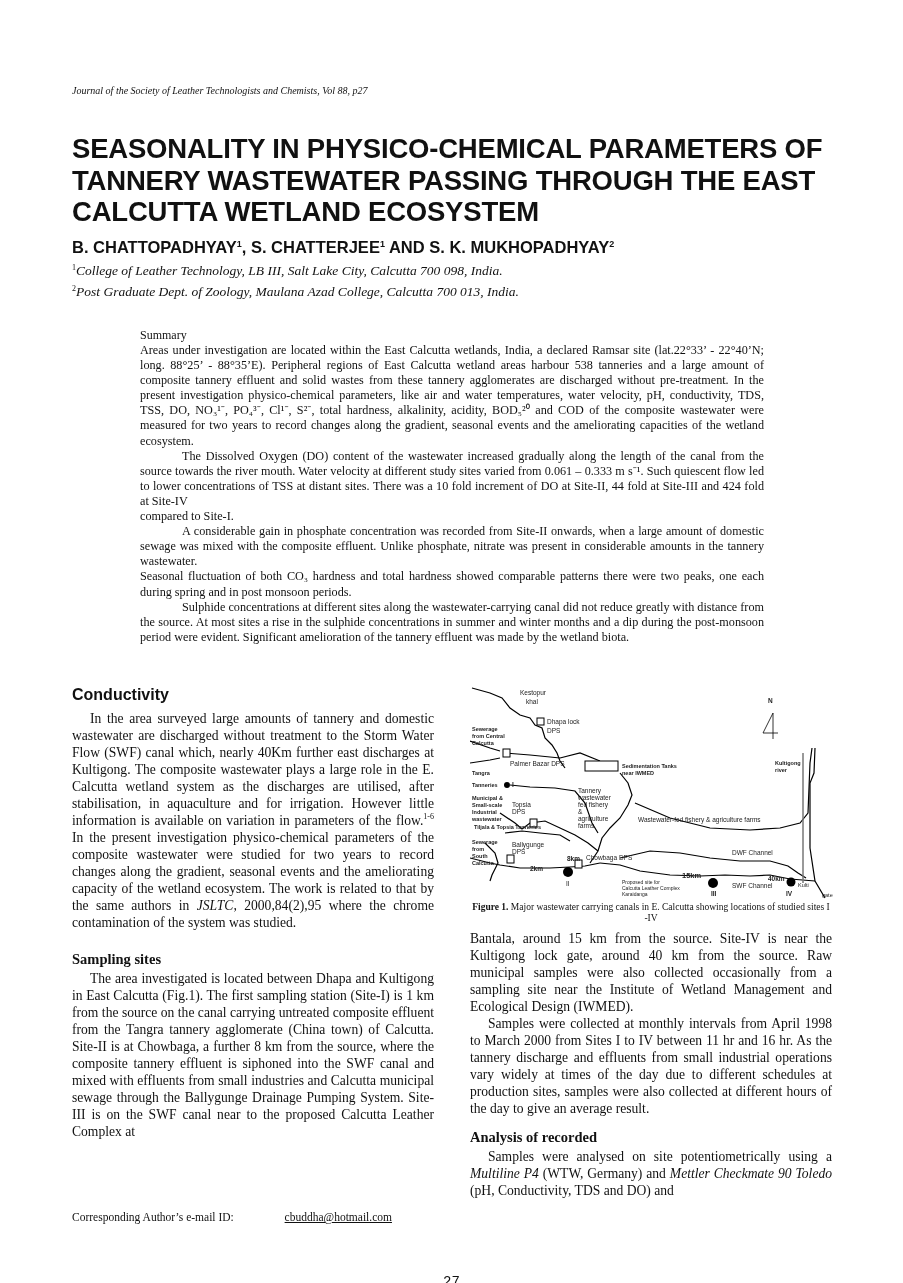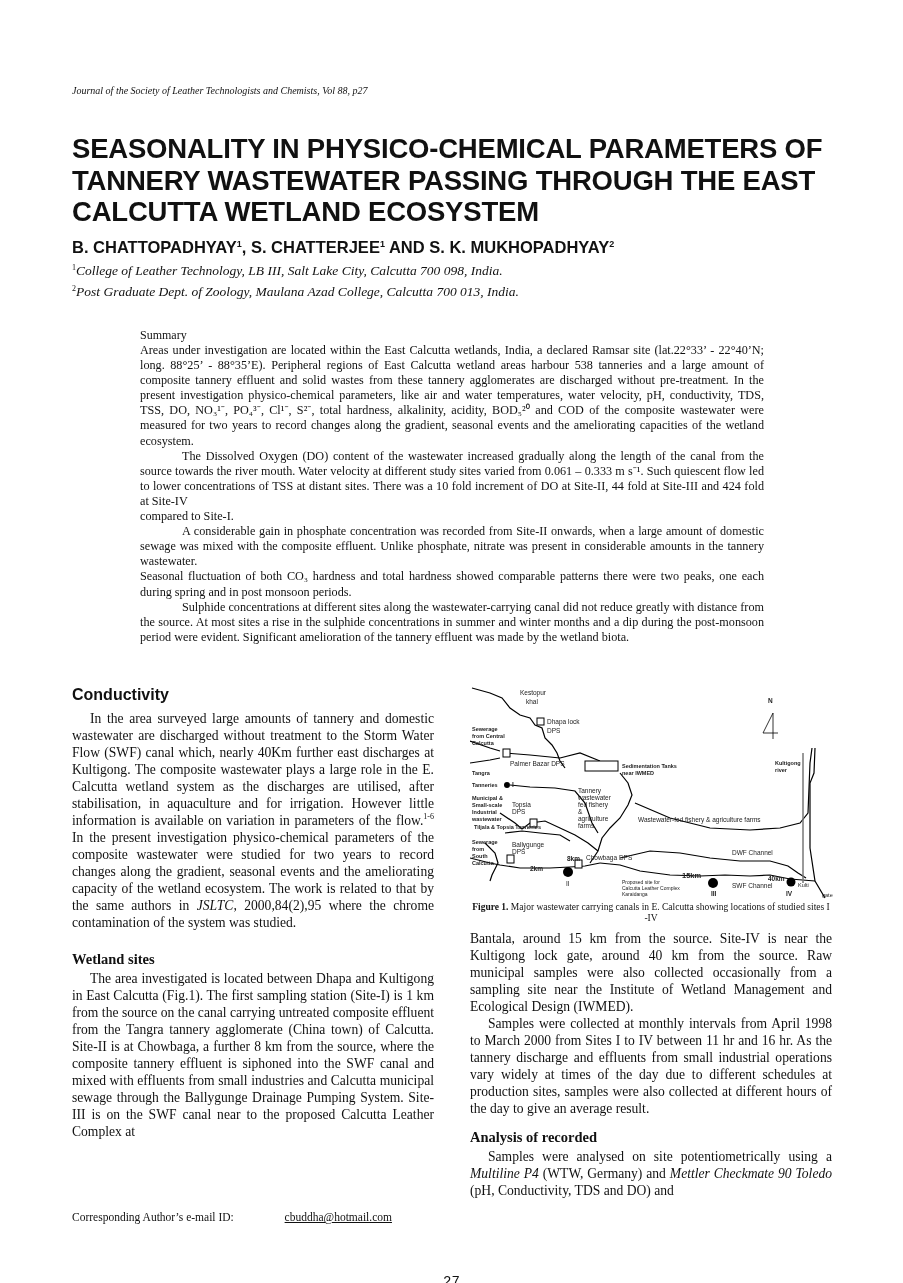--- a/index.html
+++ b/index.html
@@ -50,21 +50,21 @@
   <p>compared to Site-I.</p>
   <p class="ind">A considerable gain in phosphate concentration was recorded from Site-II onwards, when a large amount of domestic sewage was mixed with the composite effluent. Unlike phosphate, nitrate was present in considerable amounts in the tannery wastewater.</p>
   <p>Seasonal fluctuation of both CO₃ hardness and total hardness showed comparable patterns there were two peaks, one each during spring and in post monsoon periods.</p>
   <p class="ind">Sulphide concentrations at different sites along the wastewater-carrying canal did not reduce greatly with distance from the source. At most sites a rise in the sulphide concentrations in summer and winter months and a dip during the post-monsoon period were evident. Significant amelioration of the tannery effluent was made by the wetland biota.</p>
 </div>
 
 <div class="abs col" style="left:72px; top:686px;">
   <h2 class="h2">Conductivity</h2>
   <p class="ind" style="margin-top:7px"><span>In the area surveyed large amounts of tannery and domestic wastewater are discharged without treatment to the Storm Water Flow (SWF) canal which, nearly 40Km further east discharges at Kultigong. The composite wastewater plays a large role in the E. Calcutta wetland system as the discharges are utilised, after stabilisation, in aquaculture and for irrigation. However little information is available on variation in parameters of the flow.</span><sup style="font-size:8px">1-6</sup><span> In the present investigation physico-chemical parameters of the composite wastewater were studied for two years to record changes along the gradient, seasonal events and the ameliorating capacity of the wetland ecosystem. The work is related to that by the same authors in </span><i>JSLTC</i><span>, 2000,84(2),95 where the chrome contamination of the system was studied.</span></p>
 
-  <h3 class="h3" style="margin-top:20px">Wetland sites</h3>
+  <h3 class="h3" style="margin-top:20px">Sampling sites</h3>
   <p class="ind" style="margin-top:2px">The area investigated is located between Dhapa and Kultigong in East Calcutta (Fig.1). The first sampling station (Site-I) is 1 km from the source on the canal carrying untreated composite effluent from the Tangra tannery agglomerate (China town) of Calcutta. Site-II is at Chowbaga, a further 8 km from the source, where the composite tannery effluent is siphoned into the SWF canal and mixed with effluents from small industries and Calcutta municipal sewage through the Ballygunge Drainage Pumping System. Site-III is on the SWF canal near to the proposed Calcutta Leather Complex at</p>
 </div>
 
 <svg class="abs figure" viewBox="0 0 372 218">
   <g fill="none" stroke="#000" stroke-width="1.2">
 
     <path d="M2,5 L20,10 L32,15 L40,25 L50,32 L60,35 L65,42 L72,45 L75,55 L82,62 L87,70 L90,78 L95,85"></path>
 
     <path d="M35,70 L60,72 L90,75 L110,70 L130,78"></path>
     <path d="M0,58 L20,65 L30,68"></path>

